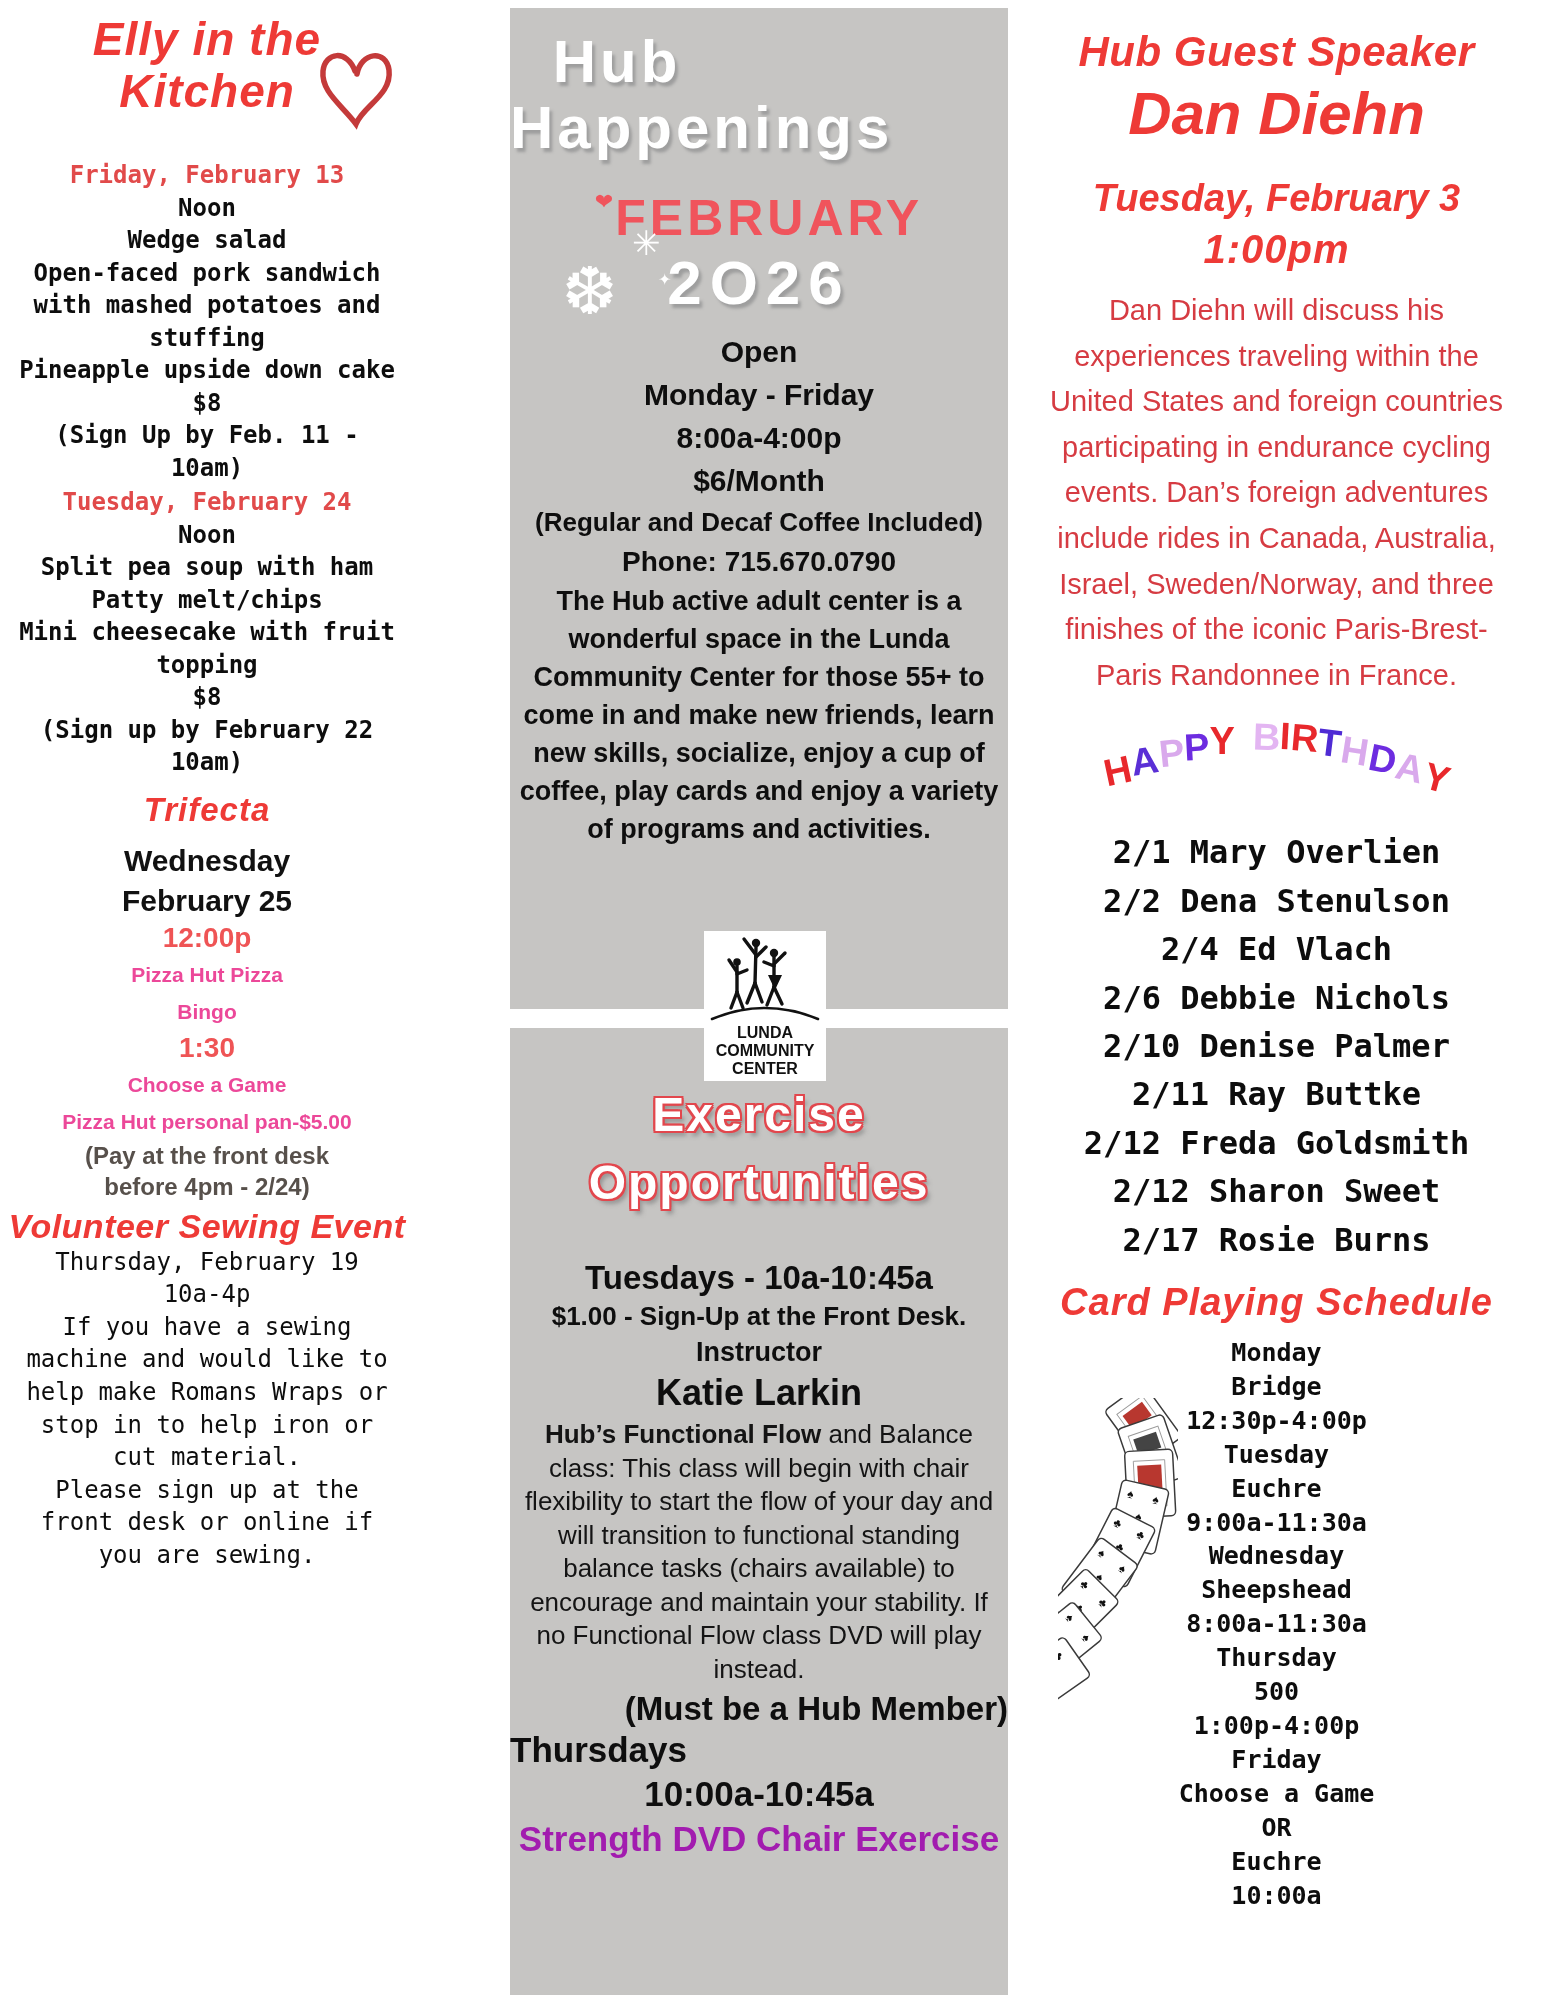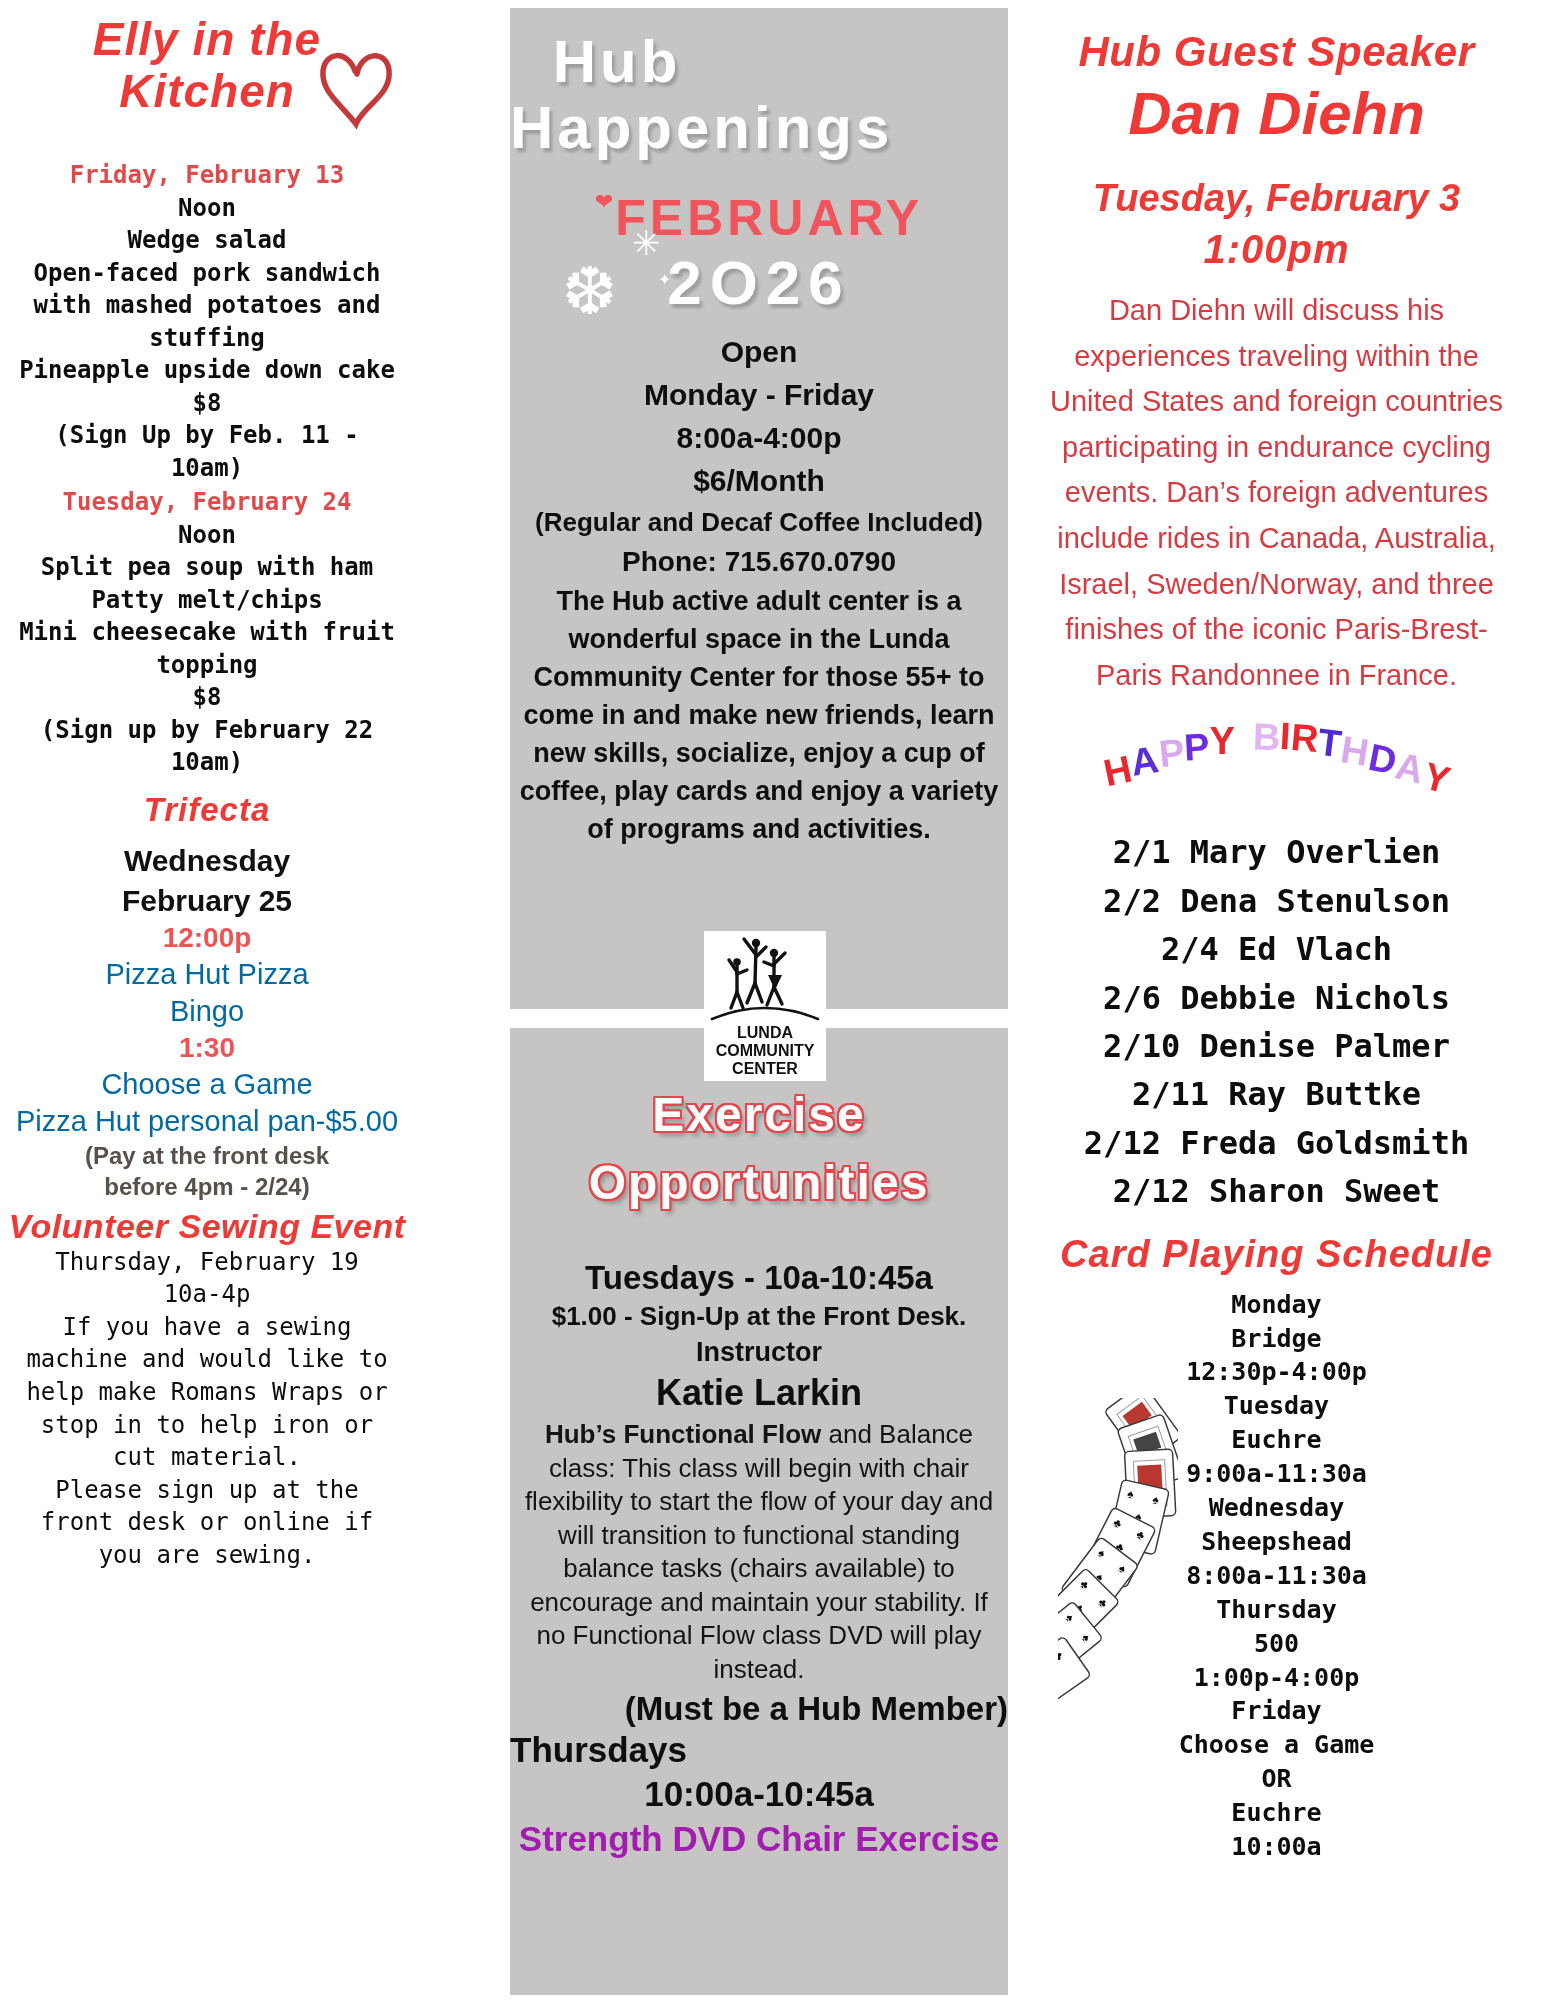--- a/index.html
+++ b/index.html
@@ -17,21 +17,21 @@
   .elly-title{margin-top:14px;font-size:46px;line-height:1.12;font-weight:900;font-style:italic;letter-spacing:1px;color:#ee3a36;}
   .heart-outline{position:absolute;left:316px;top:44px;}
   .menu-block{margin-top:42px;}
   .menu-block2{margin-top:2px;}
   .menu-date{font-size:24px;font-weight:700;color:#e14a4a;line-height:32.5px;}
   .menu-line{font-size:24px;font-weight:700;color:#0d0d0d;line-height:32.5px;}
   .trifecta-title{margin-top:4px;font-size:33px;line-height:54px;font-weight:900;font-style:italic;letter-spacing:1px;color:#ee3a36;}
   .tri-day{font-size:30px;font-weight:800;line-height:40px;margin-top:4px;color:#111;}
   .tri-date{font-size:30px;font-weight:800;line-height:39px;color:#111;}
   .tri-time{font-size:28px;font-weight:800;line-height:36px;color:#ef5455;}
-  .tri-item{font-size:29px;font-weight:400;line-height:37px;color:#0369a1;}
+  .tri-item{font-size:21px;font-weight:700;line-height:37px;color:#ec4899;}
   .tri-note{font-size:24px;font-weight:800;line-height:31px;color:#57504b;}
   .sewing-title{margin-top:4px;font-size:34px;line-height:40px;font-weight:900;font-style:italic;color:#ee3a36;letter-spacing:0.5px;}
   .sewing-line{font-size:24px;font-weight:500;color:#0d0d0d;line-height:32.6px;}
 
   
   #mid-col{position:absolute;left:510px;top:8px;width:498px;}
   .gray-block{background:#c6c5c3;width:498px;position:relative;}
   #mid-block1{height:1001px;}
   #mid-block2{height:967px;margin-top:19px;}
   .hub-line{font-weight:900;font-size:60px;line-height:64px;color:#fff;letter-spacing:4px;
@@ -243,20 +243,21 @@
 
   <div class="birthday-list mono">
       <div class="birthday-line">2/1 Mary Overlien</div>
       <div class="birthday-line">2/2 Dena Stenulson</div>
       <div class="birthday-line">2/4 Ed Vlach</div>
       <div class="birthday-line">2/6 Debbie Nichols</div>
       <div class="birthday-line">2/10 Denise Palmer</div>
       <div class="birthday-line">2/11 Ray Buttke</div>
       <div class="birthday-line">2/12 Freda Goldsmith</div>
       <div class="birthday-line">2/12 Sharon Sweet</div>
+      <div class="birthday-line">2/17 Rosie Burns</div>
     </div>
 
   <div class="cards-title">Card Playing Schedule</div>
 
   <div class="schedule-list mono">
       <div class="schedule-line">Monday</div>
       <div class="schedule-line">Bridge</div>
       <div class="schedule-line">12:30p-4:00p</div>
       <div class="schedule-line">Tuesday</div>
       <div class="schedule-line">Euchre</div>

